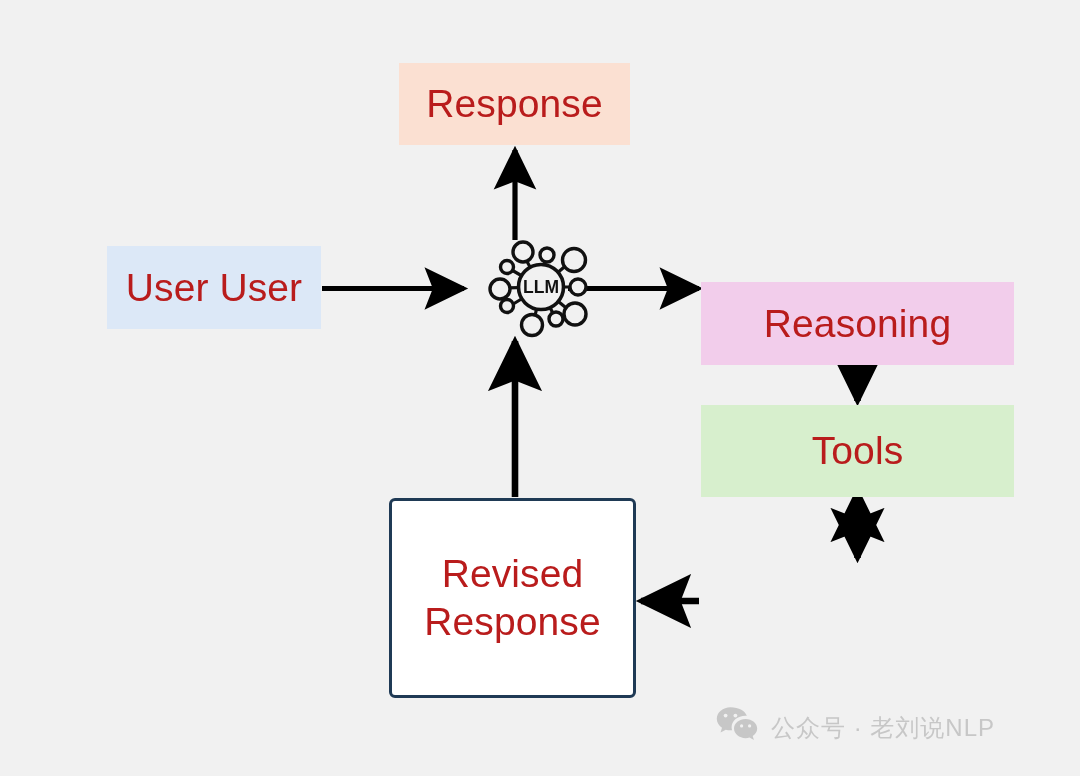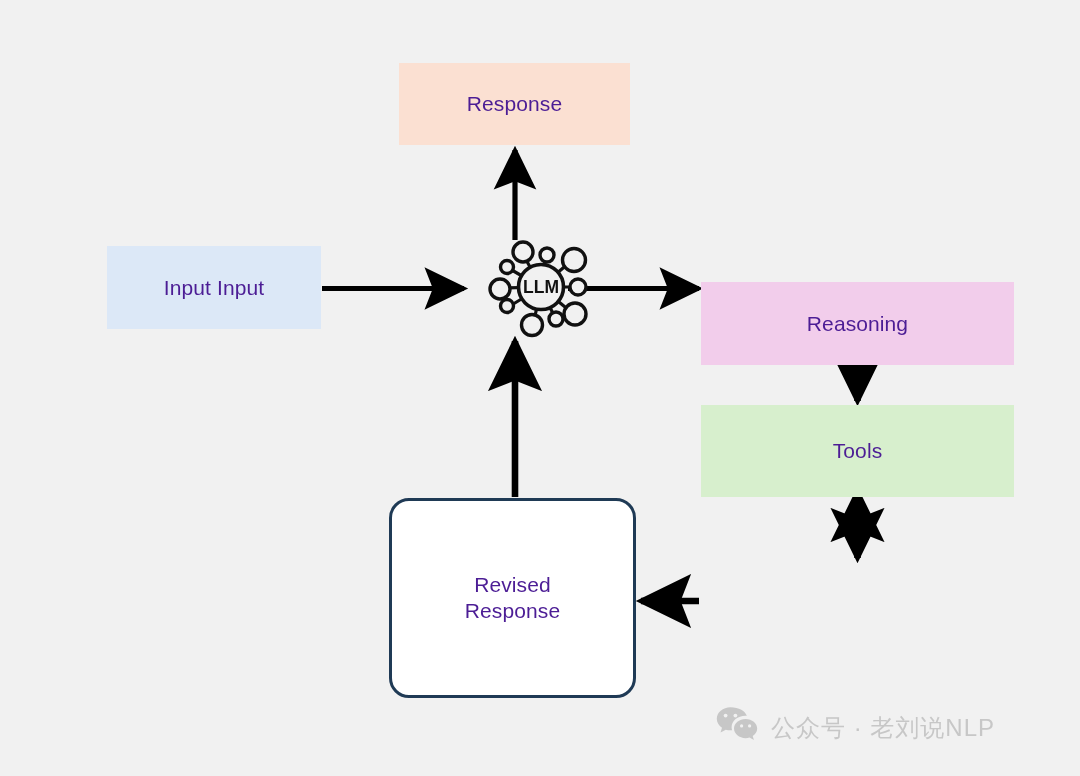--- a/index.html
+++ b/index.html
@@ -26,22 +26,22 @@
     height: 776px;
     pointer-events: none;
   }
   .node {
     position: absolute;
     box-sizing: border-box;
     display: flex;
     align-items: center;
     justify-content: center;
     text-align: center;
-    color: #4c1d95;
-    font-size: 21px;
+    color: #b91c1c;
+    font-size: 39px;
     font-weight: 400;
     line-height: 1.22;
     letter-spacing: 0.1px;
     white-space: pre-line;
   }
   #box-response {
     left: 399px; top: 63px; width: 231px; height: 82px;
     background: #fbe0d2;
   }
   #box-user-input {
@@ -58,21 +58,21 @@
     background: #d7efcd;
   }
   #box-environment {
     left: 701px; top: 561px; width: 313px; height: 83px;
     background: #cccccc;
   }
   #box-revised {
     left: 389px; top: 498px; width: 247px; height: 200px;
     background: #ffffff;
     border: 3px solid #1f3a55;
-    border-radius: 20px;
+    border-radius: 6px;
   }
   #llm-icon {
     position: absolute;
     left: 486px; top: 232px; width: 110px; height: 110px;
   }
   #llm-icon svg { display: block; }
   #watermark {
     position: absolute;
     left: 716px; top: 706px;
     display: flex;
@@ -112,21 +112,21 @@
 
     <line x1="857.5" y1="492" x2="857.5" y2="558" stroke="#000" stroke-width="6.6" marker-start="url(#arrowStart)" marker-end="url(#arrowEnd)"></line>
 
     <line x1="699" y1="601" x2="641" y2="601" stroke="#000" stroke-width="6.6" marker-end="url(#arrowEnd)"></line>
 
     <line x1="515" y1="497" x2="515" y2="341" stroke="#000" stroke-width="6.6" marker-end="url(#arrowEnd)"></line>
   </svg>
 
   <div class="node" id="box-response">Response</div>
 
-  <div class="node" id="box-user-input">Input Input</div>
+  <div class="node" id="box-user-input">User User</div>
 
   <div id="llm-icon">
     <svg width="110" height="110" viewBox="0 0 110 110" xmlns="http://www.w3.org/2000/svg">
       <g stroke="#111" stroke-width="3.2" fill="none">
 
         <line x1="55" y1="55" x2="38" y2="24"></line>
         <line x1="55" y1="55" x2="60" y2="25"></line>
         <line x1="55" y1="55" x2="84" y2="30"></line>
         <line x1="55" y1="55" x2="24" y2="37"></line>
         <line x1="55" y1="55" x2="88" y2="55"></line>

